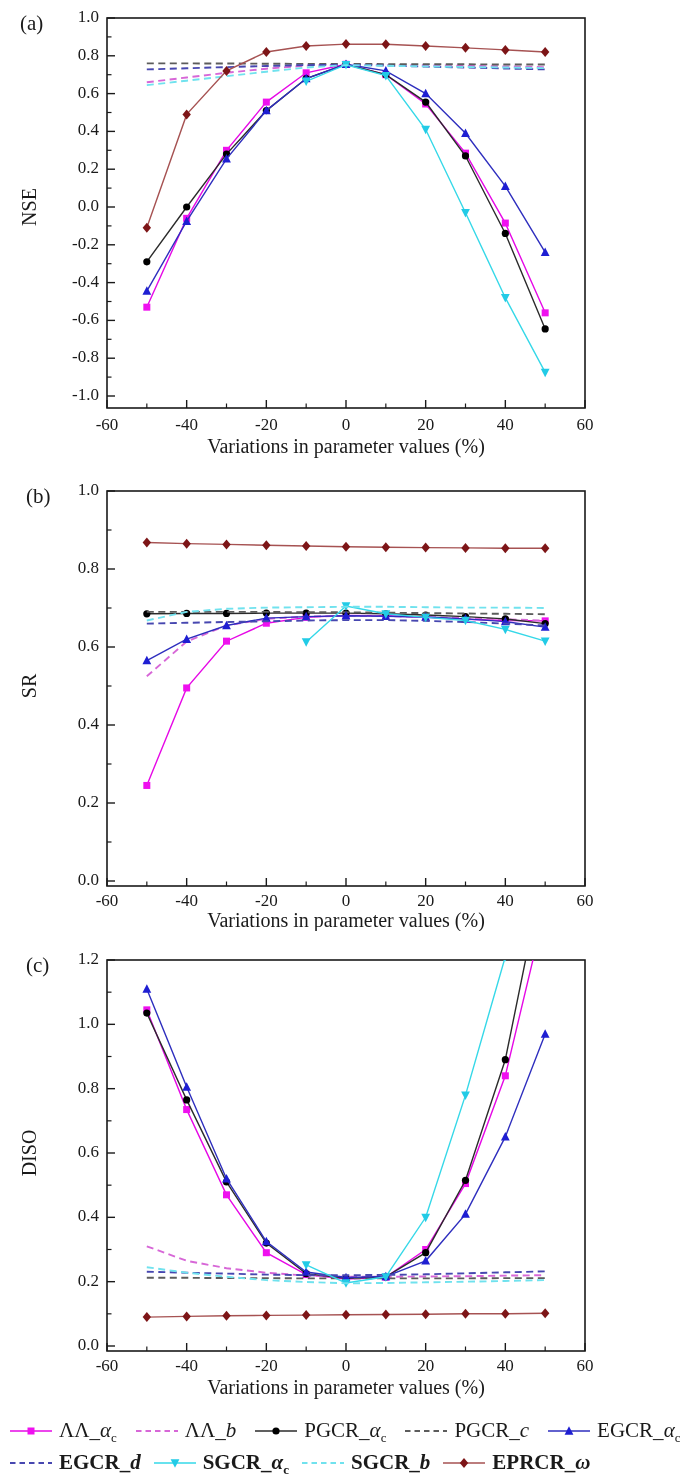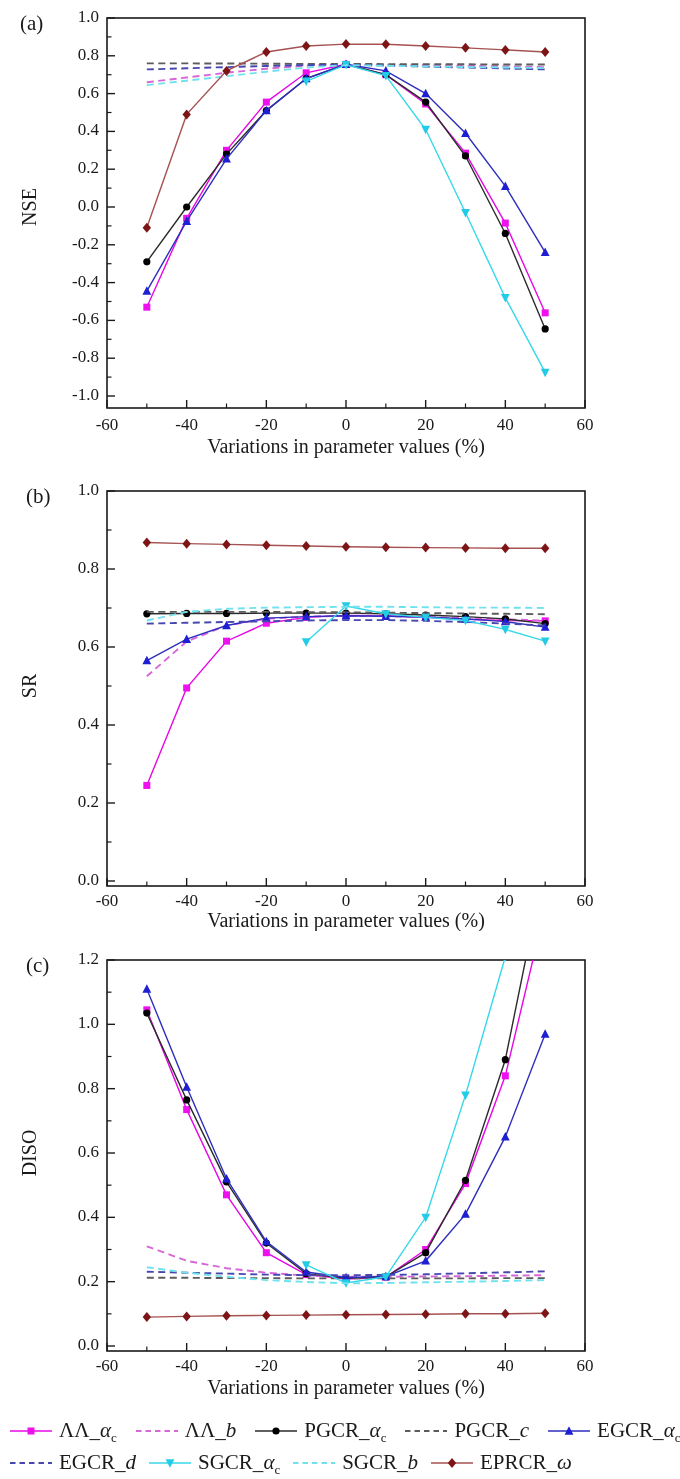--- a/index.html
+++ b/index.html
@@ -3,21 +3,21 @@
 <meta charset="utf-8">
 <style>
   html,body{margin:0;padding:0;background:#ffffff;}
   body{width:680px;font-family:"Liberation Serif","DejaVu Serif",serif;color:#1a1a1a;}
   .figure{width:680px;height:1479px;background:#ffffff;overflow:hidden;}
   .panel{display:block;}
   svg text{font-family:"Liberation Serif","DejaVu Serif",serif;fill:#1a1a1a;}
   .legend{padding:6px 0 0 8px;}
   .legend-row{display:flex;align-items:flex-end;height:32px;}
   .legend-row.row-1{column-gap:17px;}
-  .legend-row.row-2{column-gap:11px;}
+  .legend-row.row-2{column-gap:11px;font-weight:bold;}
   .legend-item{display:flex;align-items:center;column-gap:5px;font-size:21px;white-space:nowrap;}
   .legend-item .lvar{font-style:italic;}
   .legend-item sub{font-size:13px;line-height:0;}
   .legend-sample{flex:0 0 auto;display:block;}
 </style>
 </head>
 <body>
 
 <div class="figure">
   <div class="panel" id="panel-a"><svg width="680" height="462" viewBox="0 0 680 462">

